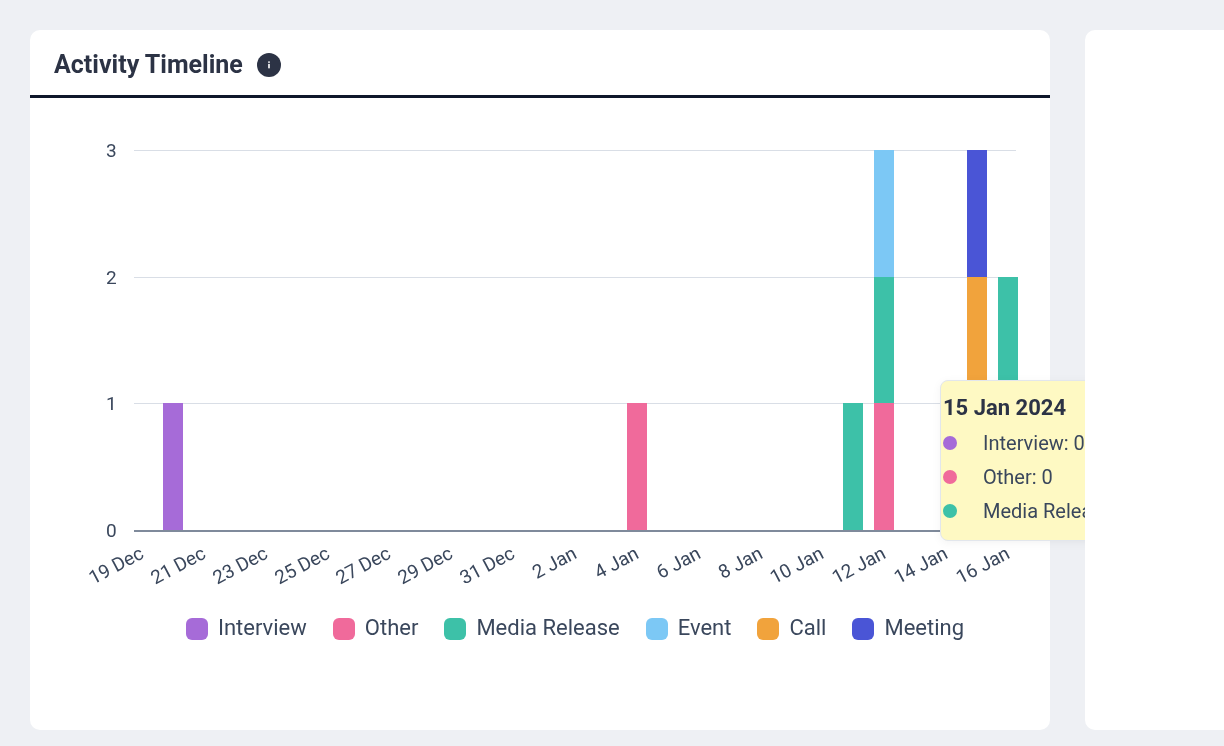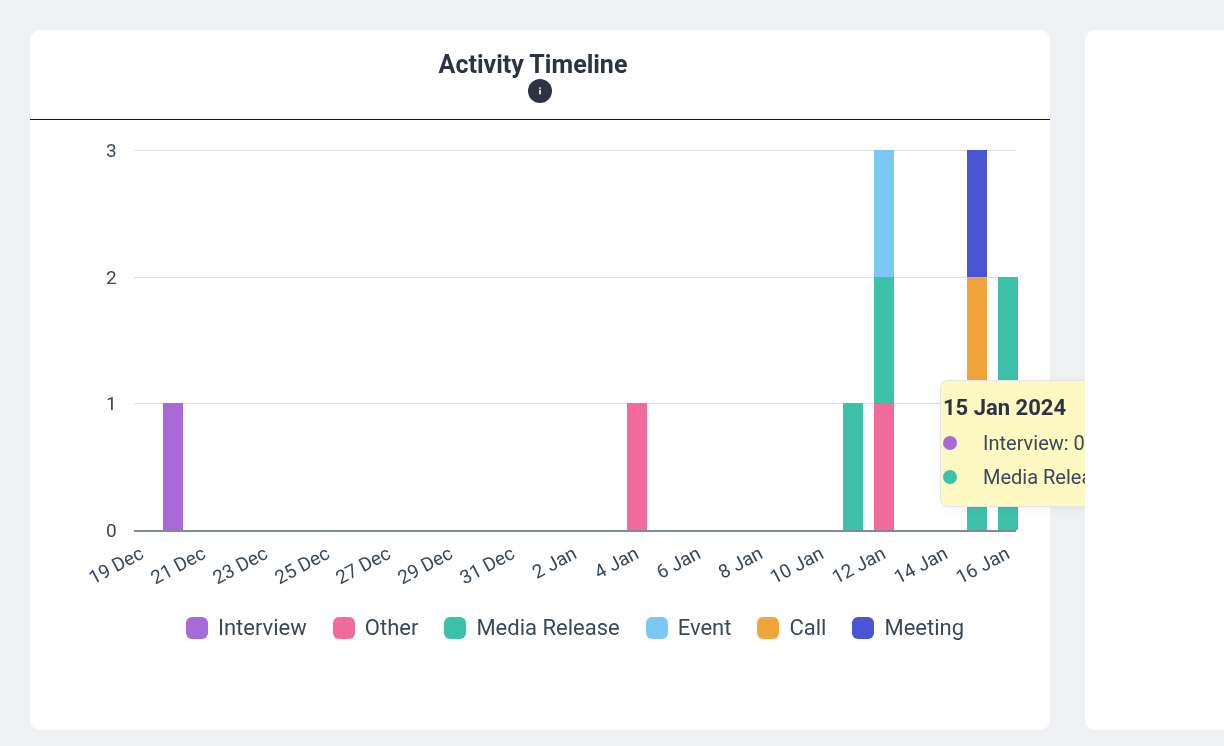--- a/index.html
+++ b/index.html
@@ -14,22 +14,22 @@
   .stage { position:relative; width:1224px; height:746px; }
   .card {
     position:absolute;
     background:#fff;
     border-radius:10px;
   }
   .card-main { left:30px; top:30px; width:1020px; height:700px; }
   .card-side { left:1085px; top:30px; width:200px; height:700px; }
   .card-header {
     padding:20px 24px 16px 24px;
-    border-bottom:1px solid #0f172a;
-    display:flex; align-items:center;flex-direction:column;
+    border-bottom:3px solid #0f172a;
+    display:flex; align-items:center;
   }
   .card-title {
     font-size:25px; font-weight:700; color:#2c3345;
     margin-right:14px;
   }
   .info-icon {
     width:24px; height:24px; border-radius:50%;
     background:#2c3345; color:#fff;
     display:flex; align-items:center; justify-content:center;
   }
@@ -68,21 +68,21 @@
   .bar-col {
     position:absolute; bottom:0; width:20px;
   }
   .seg { position:absolute; left:0; width:100%; }
   .legend {
     position:absolute; left:80px; right:10px; top:485px;
     display:flex; flex-wrap:wrap; justify-content:center;
     gap:10px 26px;
     font-size:22px; color:#3a475c;
   }
-  .legend-item { display:flex; align-items:center; gap:10px; cursor:pointer; }
+  .legend-item { display:flex; align-items:flex-end; gap:10px; cursor:pointer; }
   .legend-swatch { width:22px; height:22px; border-radius:6px; }
   .tooltip {
     position:absolute;
     background:#fef9c3;
     border:1px solid #e2e6ec;
     border-radius:8px;
     padding:14px 18px 12px 2px;
     box-shadow:0 2px 10px rgba(0,0,0,0.05);
     font-size:20px;
     color:#3a475c;
@@ -185,20 +185,24 @@
     </div>
 
     <div class="tooltip" id="tooltip" style="left:910px; top:350px;">
       <div class="tooltip-title">15 Jan 2024</div>
       <div id="tooltip-rows">
           <div class="tooltip-row">
             <div class="dot" style="background: rgb(166, 107, 216);"></div>
             <span>Interview: 0</span>
           </div>
           <div class="tooltip-row">
+            <div class="dot" style="background: rgb(240, 106, 155);"></div>
+            <span>Other: 0</span>
+          </div>
+          <div class="tooltip-row">
             <div class="dot" style="background: rgb(61, 193, 168);"></div>
             <span>Media Release: 1</span>
           </div>
         </div>
     </div>
   </div>
 
   <div class="card card-side"></div>
 </div>
 

